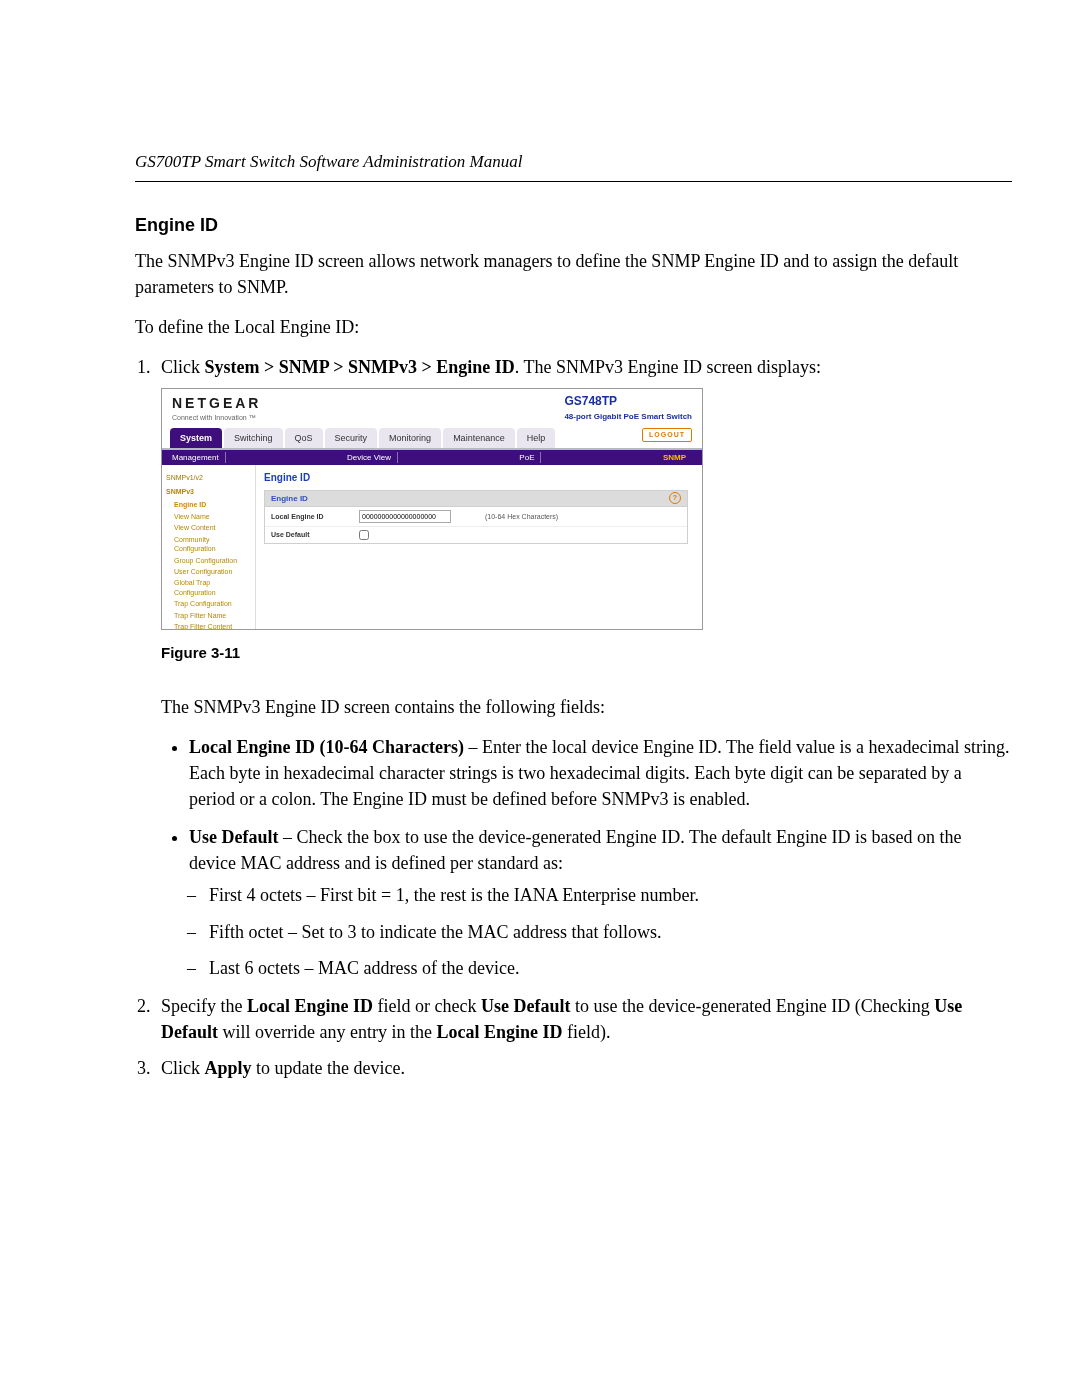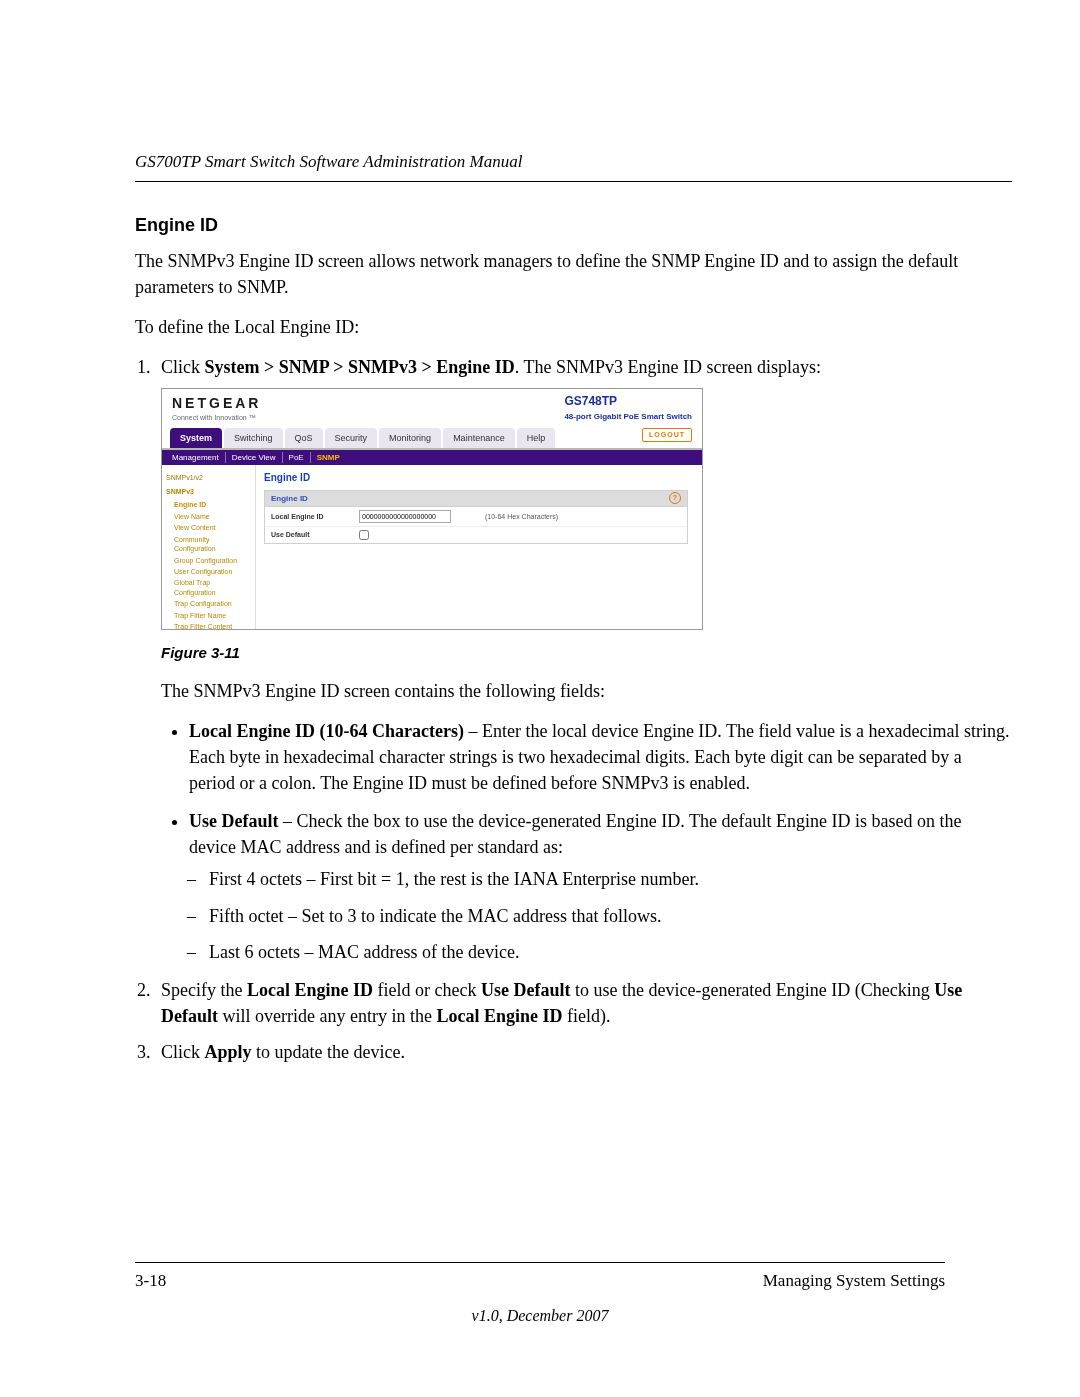--- a/index.html
+++ b/index.html
@@ -35,22 +35,21 @@
   ul.bullets { list-style-type: disc; margin: 4px 0 8px 28px; padding: 0; }
   ul.bullets > li { margin-bottom: 12px; }
   ul.sub { list-style: none; margin: 6px 0 0 20px; padding: 0; }
   ul.sub > li { margin-bottom: 10px; }
   ul.sub > li::before { content: "–"; display: inline-block; width: 22px; margin-left: -22px; }
   b { font-weight: bold; }
   .fig-caption {
     font-family: Arial, Helvetica, sans-serif;
     font-weight: bold;
     font-size: 15px;
-    margin: 12px 0 14px 0;
-    font-style: italic;
+    margin: 12px 0 30px 0;
   }
 
   
   .shot {
     width: 540px;
     height: 240px;
     border: 1px solid #9a9a9a;
     background: #6d28d9;
     font-family: Arial, Helvetica, sans-serif;
     font-size: 9px;
@@ -113,20 +112,21 @@
     border-radius: 2px;
     letter-spacing: 1px;
   }
   .subbar {
     background: #3e0f7c;
     color: #fff;
     font-size: 8px;
     padding: 2px 10px;
     display: flex;
     gap: 6px;
+    justify-content: space-between;
   }
   .subbar span { padding-right: 6px; border-right: 1px solid rgba(255,255,255,.4); }
   .subbar span:last-child { border: none; color: #fdbd00; font-weight: bold; }
 
   .shot-body {
     display: flex;
     background: #fff;
     height: calc(100% - 56px);
   }
   .side {
@@ -331,21 +331,13 @@
 
     <li>
       <span>Specify the </span><b>Local Engine ID</b><span> field or check </span><b>Use Default</b><span> to use the device-generated Engine ID (Checking </span><b>Use Default</b><span> will override any entry in the </span><b>Local Engine ID</b><span> field).</span>
     </li>
 
     <li>
       <span>Click </span><b>Apply</b><span> to update the device.</span>
     </li>
   </ol>
 
-  <div class="foot">
-    <hr>
-    <div class="foot-row">
-      <span>3-18</span>
-      <span>Managing System Settings</span>
-    </div>
-    <div class="foot-ver">v1.0, December 2007</div>
-  </div>
 </div>
 
 </body></html>

